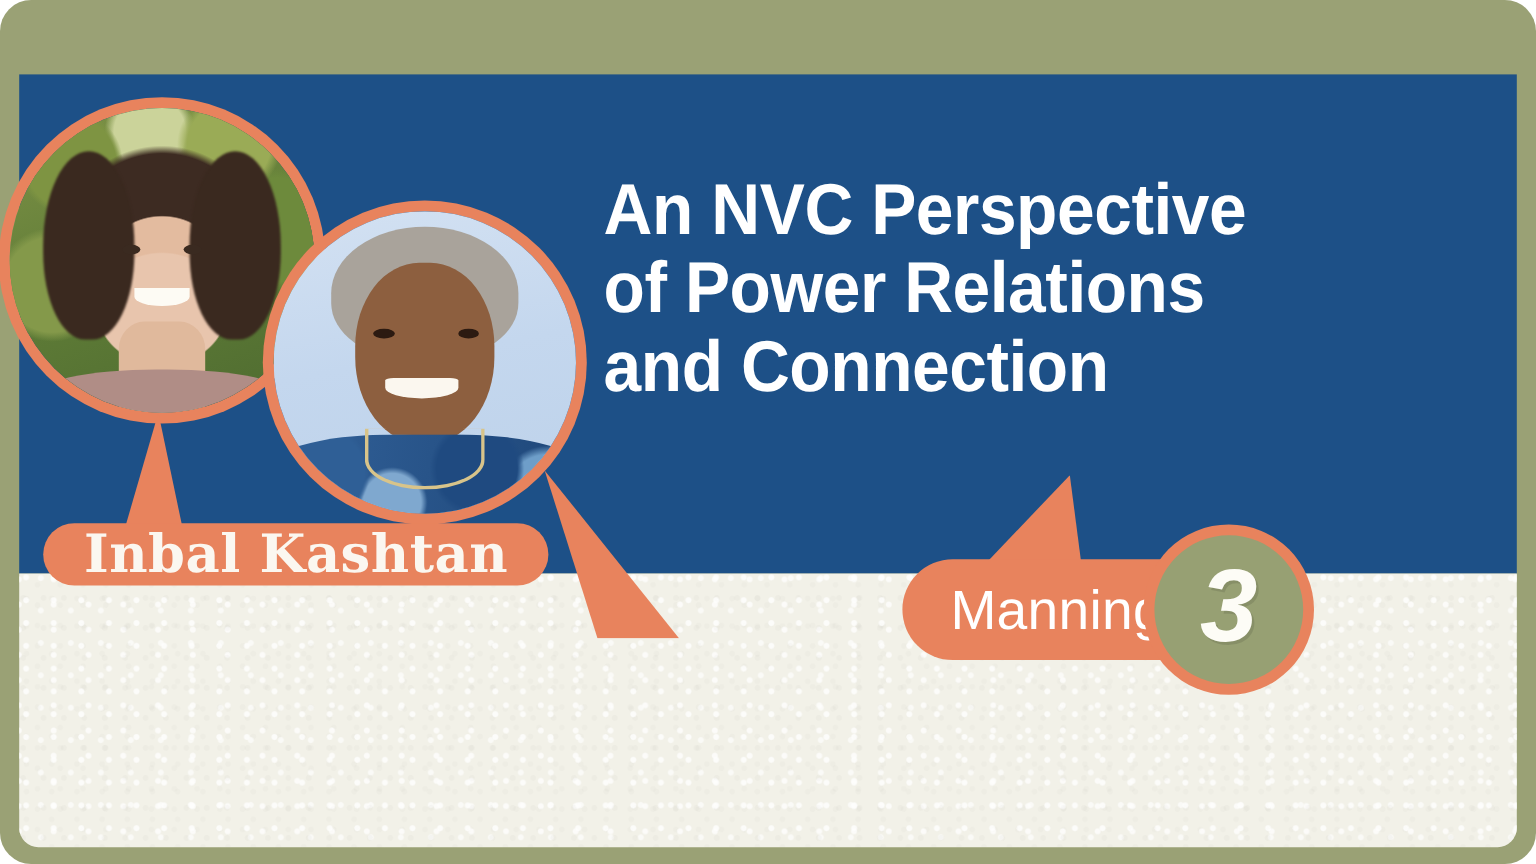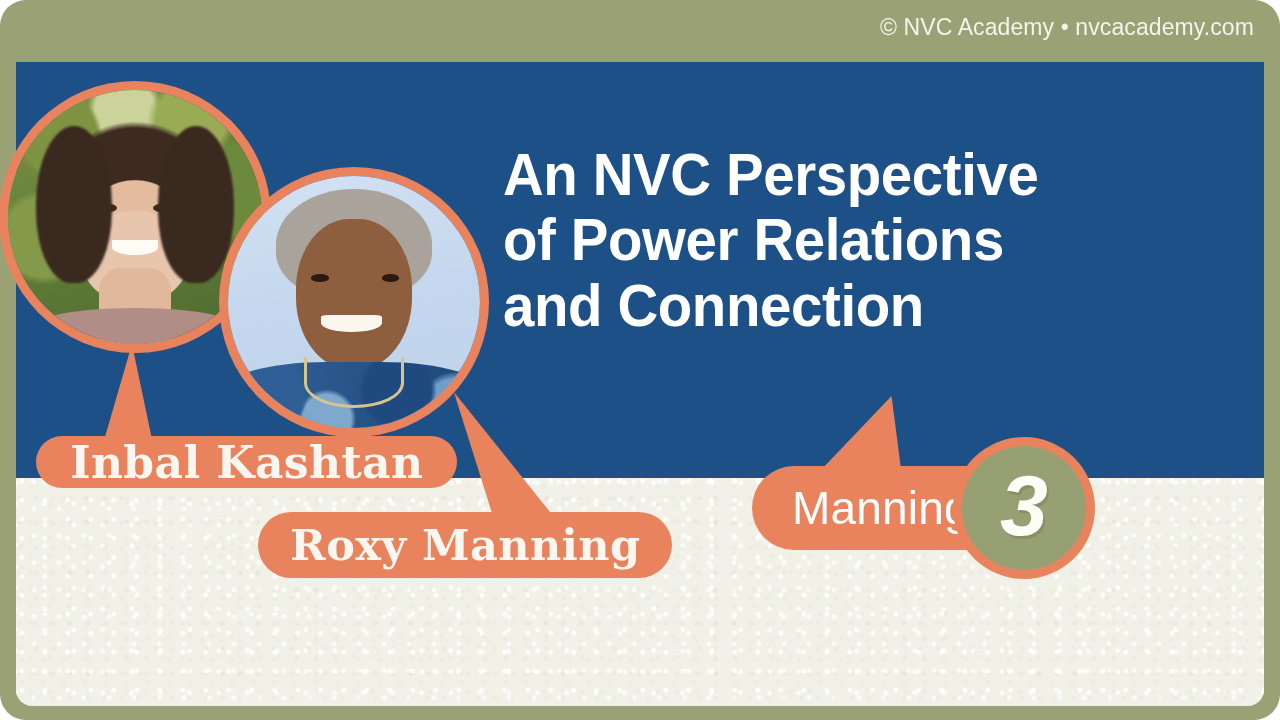--- a/index.html
+++ b/index.html
@@ -267,21 +267,20 @@
     line-height: 1;
     transform: translateY(-3px);
     text-shadow: 2px 3px 0 rgba(0,0,0,.10);
   }
 </style>
 </head>
 <body>
 
 <div id="stage">
 
-  <div class="copyright">© NVC Academy • nvcacademy.com</div>
 
   <div class="blue-panel"></div>
 
   <div class="paper-panel"></div>
 
   <div class="tail" id="tail-inbal"></div>
   <div class="tail" id="tail-roxy"></div>
   <div class="tail" id="tail-session"></div>
 
   <div class="portrait" id="portrait-inbal">
@@ -309,21 +308,20 @@
   </div>
 
   <div class="title">
     <span class="title-line">An NVC Perspective</span>
     <span class="title-line">of Power Relations</span>
     <span class="title-line">and Connection</span>
   </div>
 
   <div class="pill" id="pill-inbal">Inbal Kashtan</div>
 
-  <div class="pill" id="pill-roxy">Roxy Manning</div>
 
   <div id="session-pill">Manning</div>
 
   <div id="session-number-circle">
     <span class="num">3</span>
   </div>
 
   <div class="frame-corner-mask"></div>
 </div>
 

